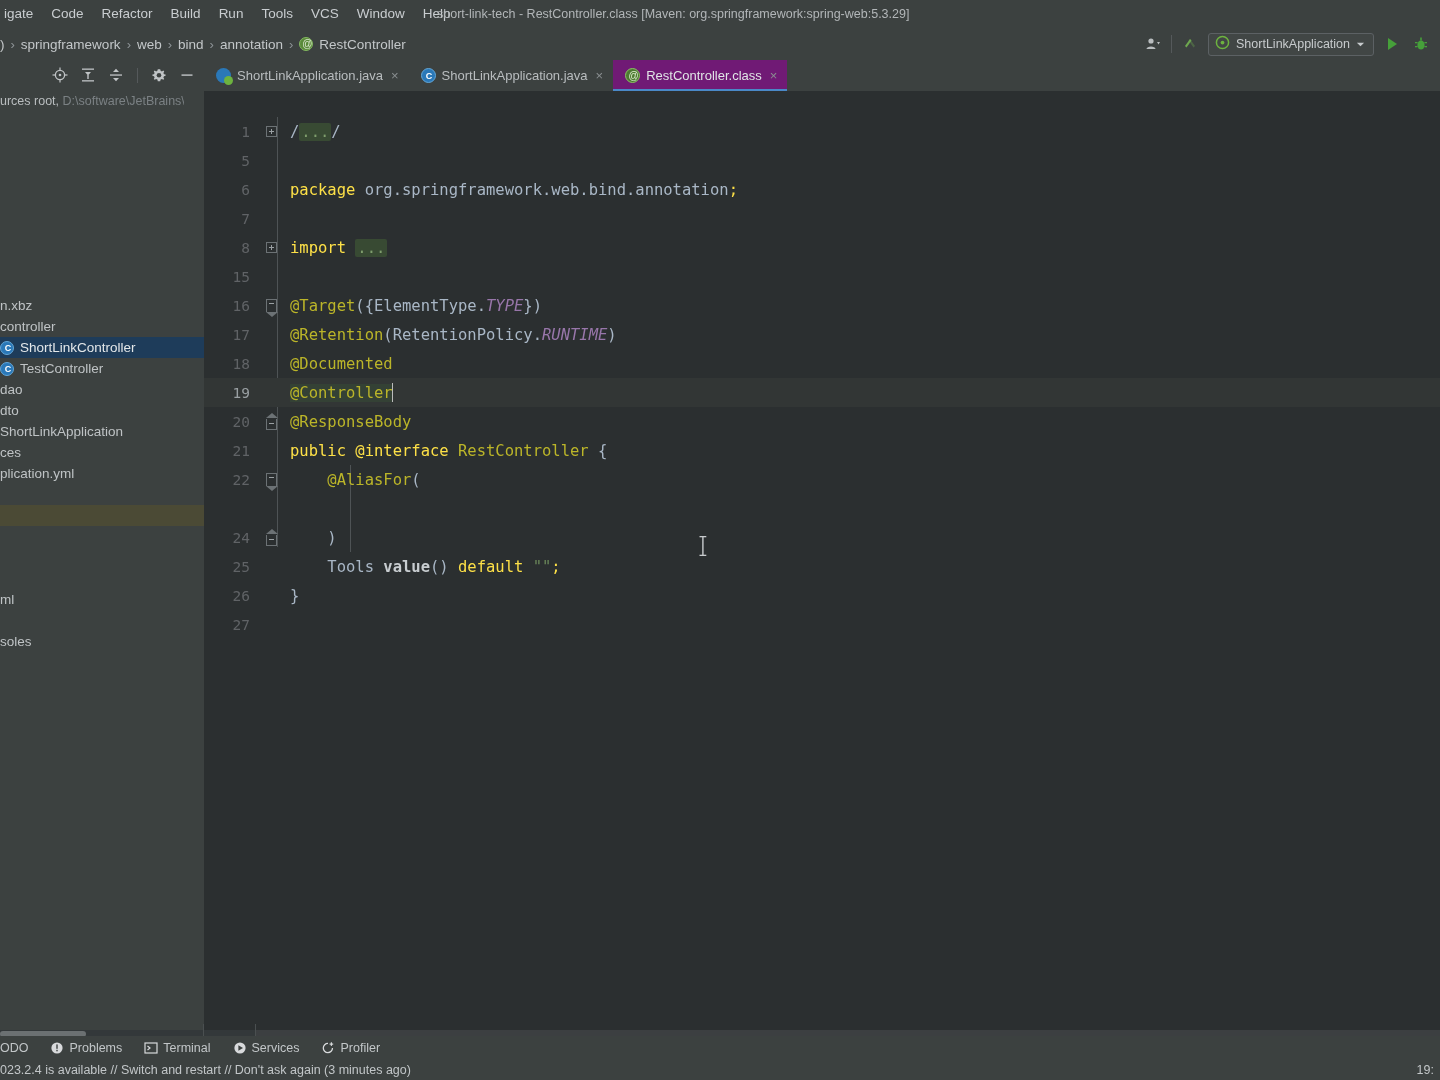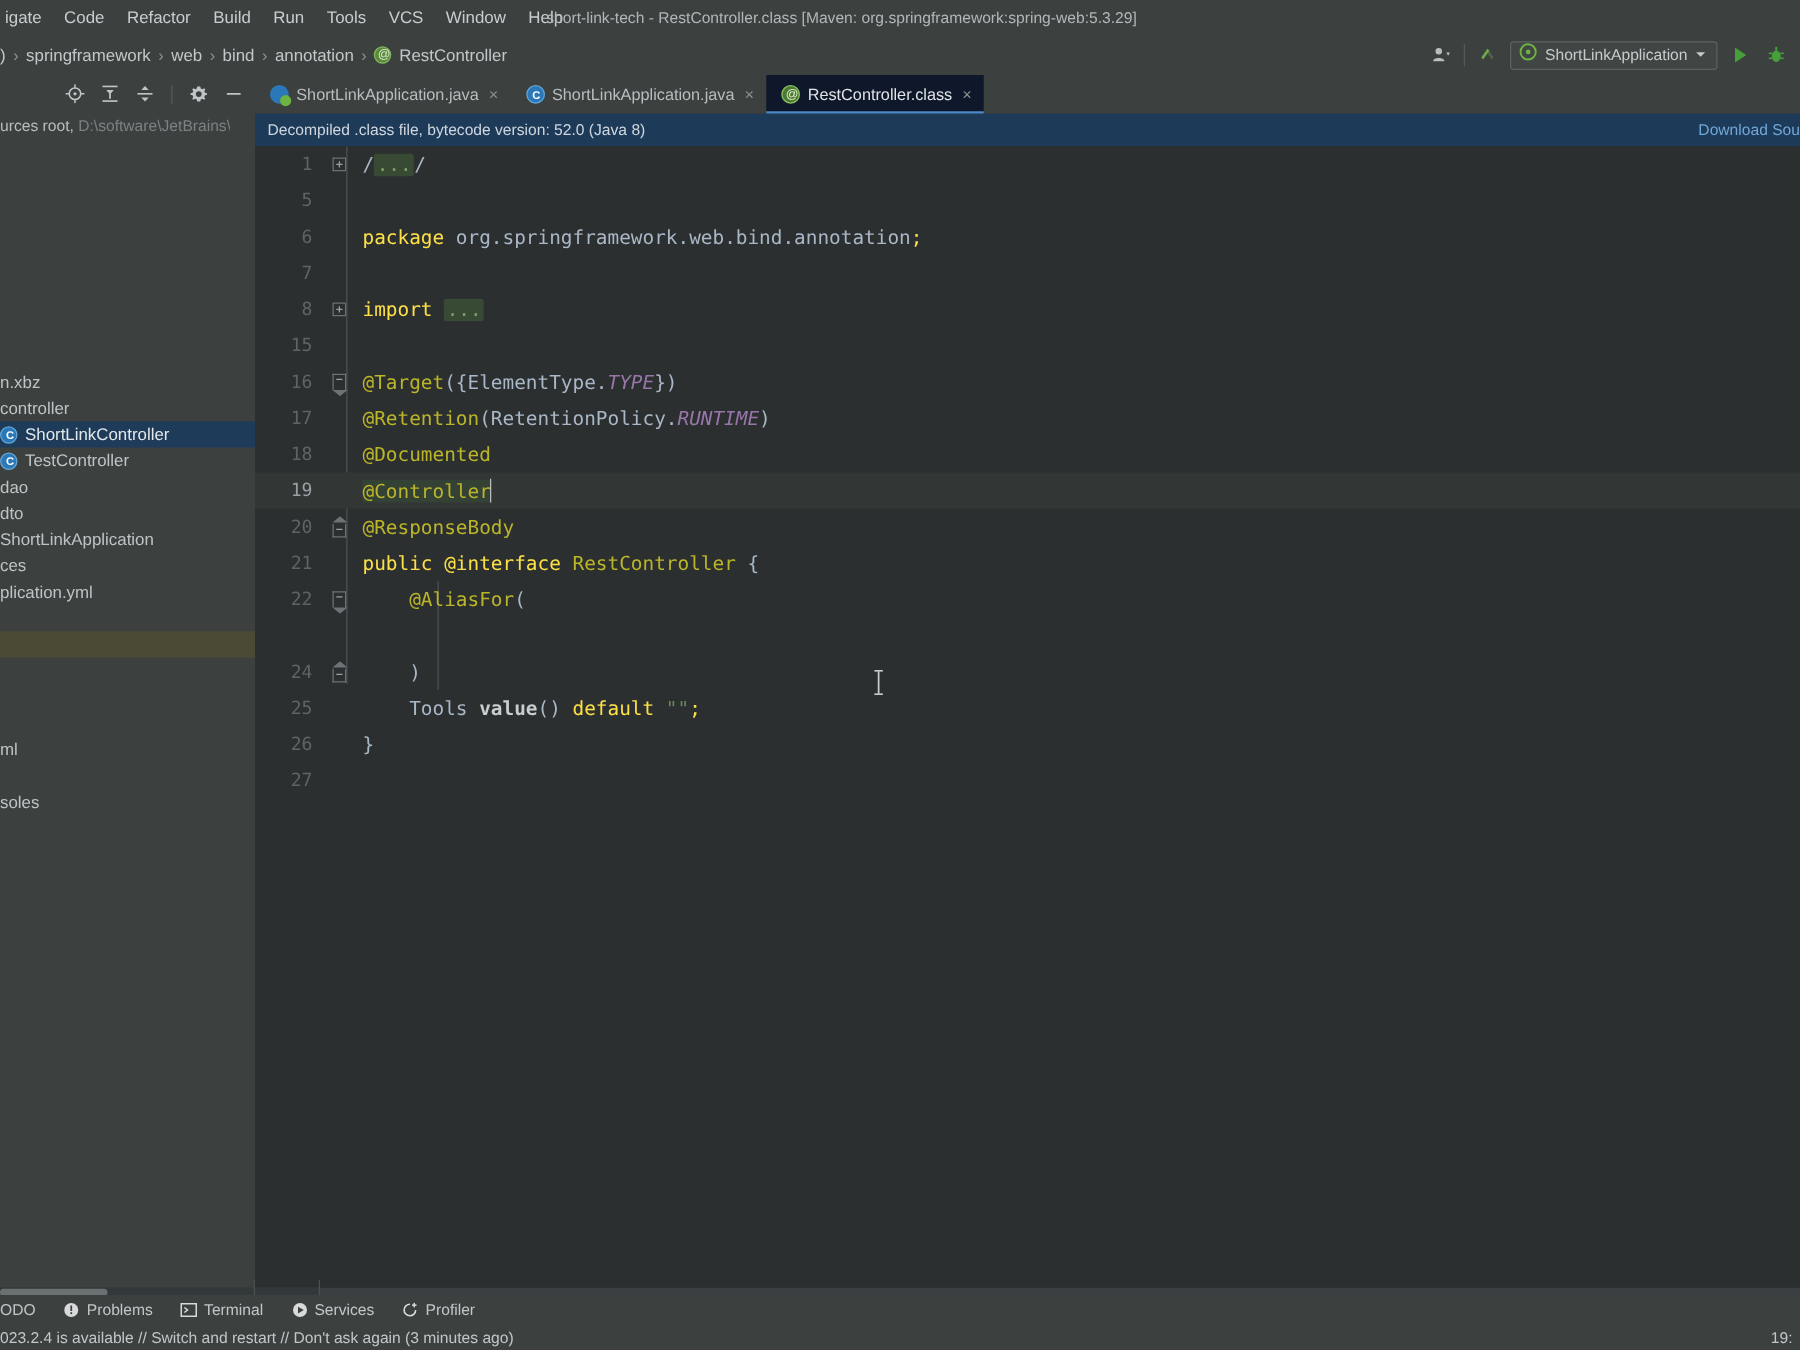--- a/index.html
+++ b/index.html
@@ -114,21 +114,21 @@
   
   #tabstrip {
     position: absolute; left: 0; top: 0; width: 1236px; height: 31px;
     background: #3c4140; display: flex; align-items: stretch;
   }
   .tab {
     display: flex; align-items: center; gap: 6px;
     padding: 0 10px 0 12px; font-size: 13px; color: #b9bdbf;
     position: relative; white-space: nowrap;
   }
-  .tab.active { background: #0f172a; color: #e0e4e6; }
+  .tab.active { background: #701a75; color: #e0e4e6; }
   .tab.active::after {
     content: ""; position: absolute; left: 0; bottom: 0;
     width: 100%; height: 2px; background: #4a88c7;
   }
   .tab-close { font-size: 13px; color: #8a8f91; margin-left: 2px; }
   .icon-java-spring {
     width: 15px; height: 15px; border-radius: 50%;
     background: #2a78b8; position: relative; flex: 0 0 auto;
   }
   .icon-java-spring::after {
@@ -484,24 +484,20 @@
       <span>ShortLinkApplication.java</span>
       <span class="tab-close">×</span>
     </div>
     <div class="tab active">
       <span class="icon-annot"></span>
       <span>RestController.class</span>
       <span class="tab-close">×</span>
     </div>
   </div>
 
-  <div id="decompiled-banner">
-    <span id="decompiled-text">Decompiled .class file, bytecode version: 52.0 (Java 8)</span>
-    <span id="download-sources">Download Sou</span>
-  </div>
 
   <div id="code-canvas">
     <div id="fold-rail"></div>
     <div id="fold-rail2"></div>
 
     <div class="code-line" style="top:0px">
       <span class="lineno">1</span>
       <span class="gutter-fold">
           <span class="fold-box plus"></span>
         </span>

